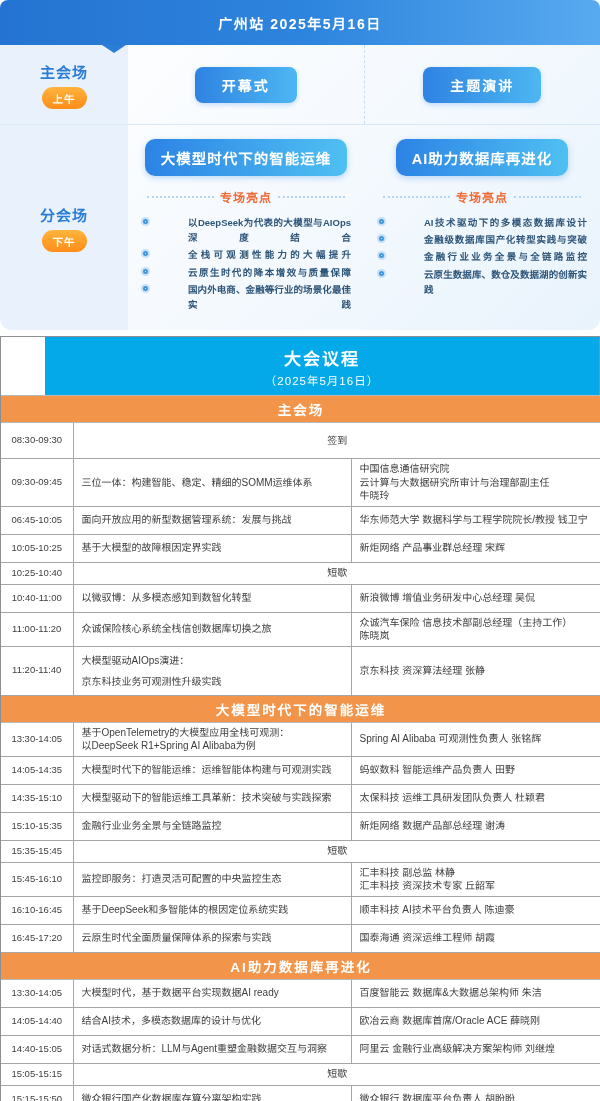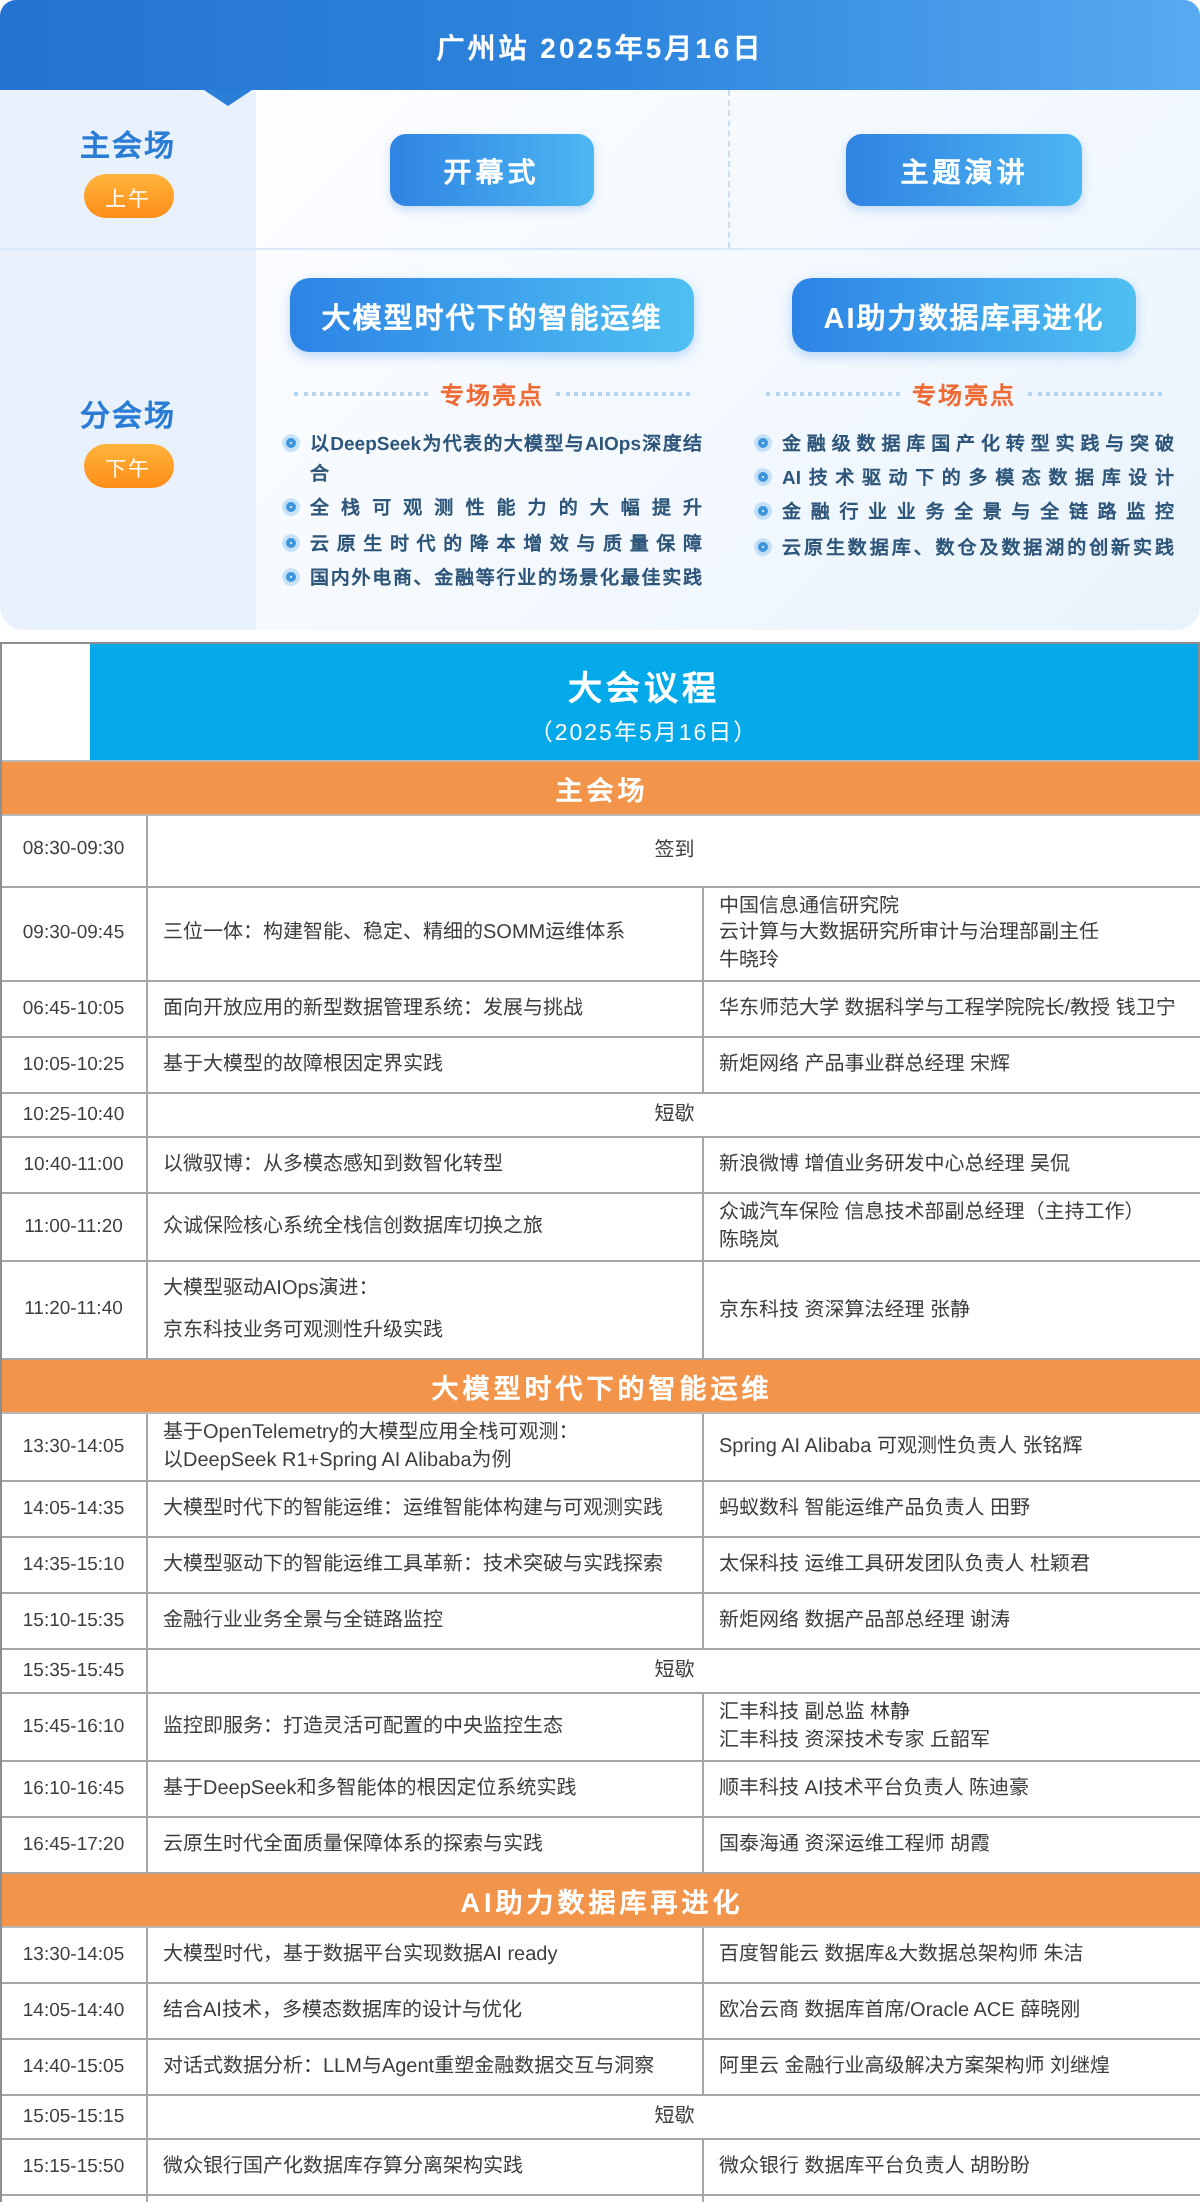--- a/index.html
+++ b/index.html
@@ -37,21 +37,21 @@
   }
   .ov-side {
     background:#e9f2fc;
     display:flex; flex-direction:column; align-items:center; justify-content:center;
   }
   .ov-side.row1, .ov-main.row1 { border-bottom:1px solid #d9e8f7; }
   .venue-label { color:#2a7cd4; font-size:15px; font-weight:bold; letter-spacing:1px; }
   .pill {
     margin-top:5px; padding:4px 11px 3px; border-radius:999px;
     background: linear-gradient(180deg,#ffb43c,#ff8d18);
-    color:#fff; font-size:10.5px; font-weight:normal; letter-spacing:1px;
+    color:#fff; font-size:10.5px; font-weight:bold; letter-spacing:1px;
   }
   .ov-main { display:flex; }
   .half { flex:1; display:flex; flex-direction:column; align-items:center; justify-content:center; }
   .ov-main.row1 .half + .half { border-left:1px dashed #c7dff5; }
   .btn {
     background: linear-gradient(90deg,#2f83e2,#4db7f2);
     color:#fff; font-size:14px; font-weight:bold; letter-spacing:2px;
     padding:8px 27px; border-radius:8px; border:none; cursor:pointer;
     box-shadow:0 2px 5px rgba(47,131,226,.25);
   }
@@ -60,21 +60,21 @@
   .track-btn {
     background: linear-gradient(90deg,#2c83e5,#4fc0f2);
     color:#fff; font-size:14.5px; font-weight:bold; letter-spacing:1px;
     padding:8px 16px; border-radius:10px; border:none; cursor:pointer;
     box-shadow:0 2px 6px rgba(44,131,229,.3);
   }
   .hl { display:flex; align-items:center; width:100%; margin:12px 0 8px;
         color:#f06a35; font-size:12px; font-weight:bold; letter-spacing:1px; }
   .hl::before, .hl::after { content:""; flex:1; border-top:2px dotted #b4d4f1; margin:0 6px; }
   .bullets { width:100%; }
-  .bullet { display:flex; margin:2px 0; }
+  .bullet { display:flex; margin:2px 0;gap:33px; }
   .ring {
     flex:none; width:5px; height:5px; margin:4px 7px 0 2px;
     border:2px solid #3e97dd; border-radius:50%; background:#fff;
     box-shadow:0 0 0 2px rgba(158,204,242,.55);
   }
   .bullet-text {
     flex:1; font-size:9.5px; line-height:1.6; color:#2e567a; font-weight:bold;
     text-align: justify; text-align-last: justify;
   }
 
@@ -158,25 +158,25 @@
           </div>
         </div>
         <div class="half">
           <button class="track-btn">AI助力数据库再进化</button>
           <div class="hl" style="color: rgb(240, 106, 53);">
             <span>专场亮点</span>
           </div>
           <div class="bullets">
             <div class="bullet">
               <span class="ring"></span>
+              <span class="bullet-text">AI技术驱动下的多模态数据库设计</span>
+            </div>
+            <div class="bullet">
+              <span class="ring"></span>
               <span class="bullet-text">金融级数据库国产化转型实践与突破</span>
-            </div>
-            <div class="bullet">
-              <span class="ring"></span>
-              <span class="bullet-text">AI技术驱动下的多模态数据库设计</span>
             </div>
             <div class="bullet">
               <span class="ring"></span>
               <span class="bullet-text">金融行业业务全景与全链路监控</span>
             </div>
             <div class="bullet">
               <span class="ring"></span>
               <span class="bullet-text">云原生数据库、数仓及数据湖的创新实践</span>
             </div>
           </div>

